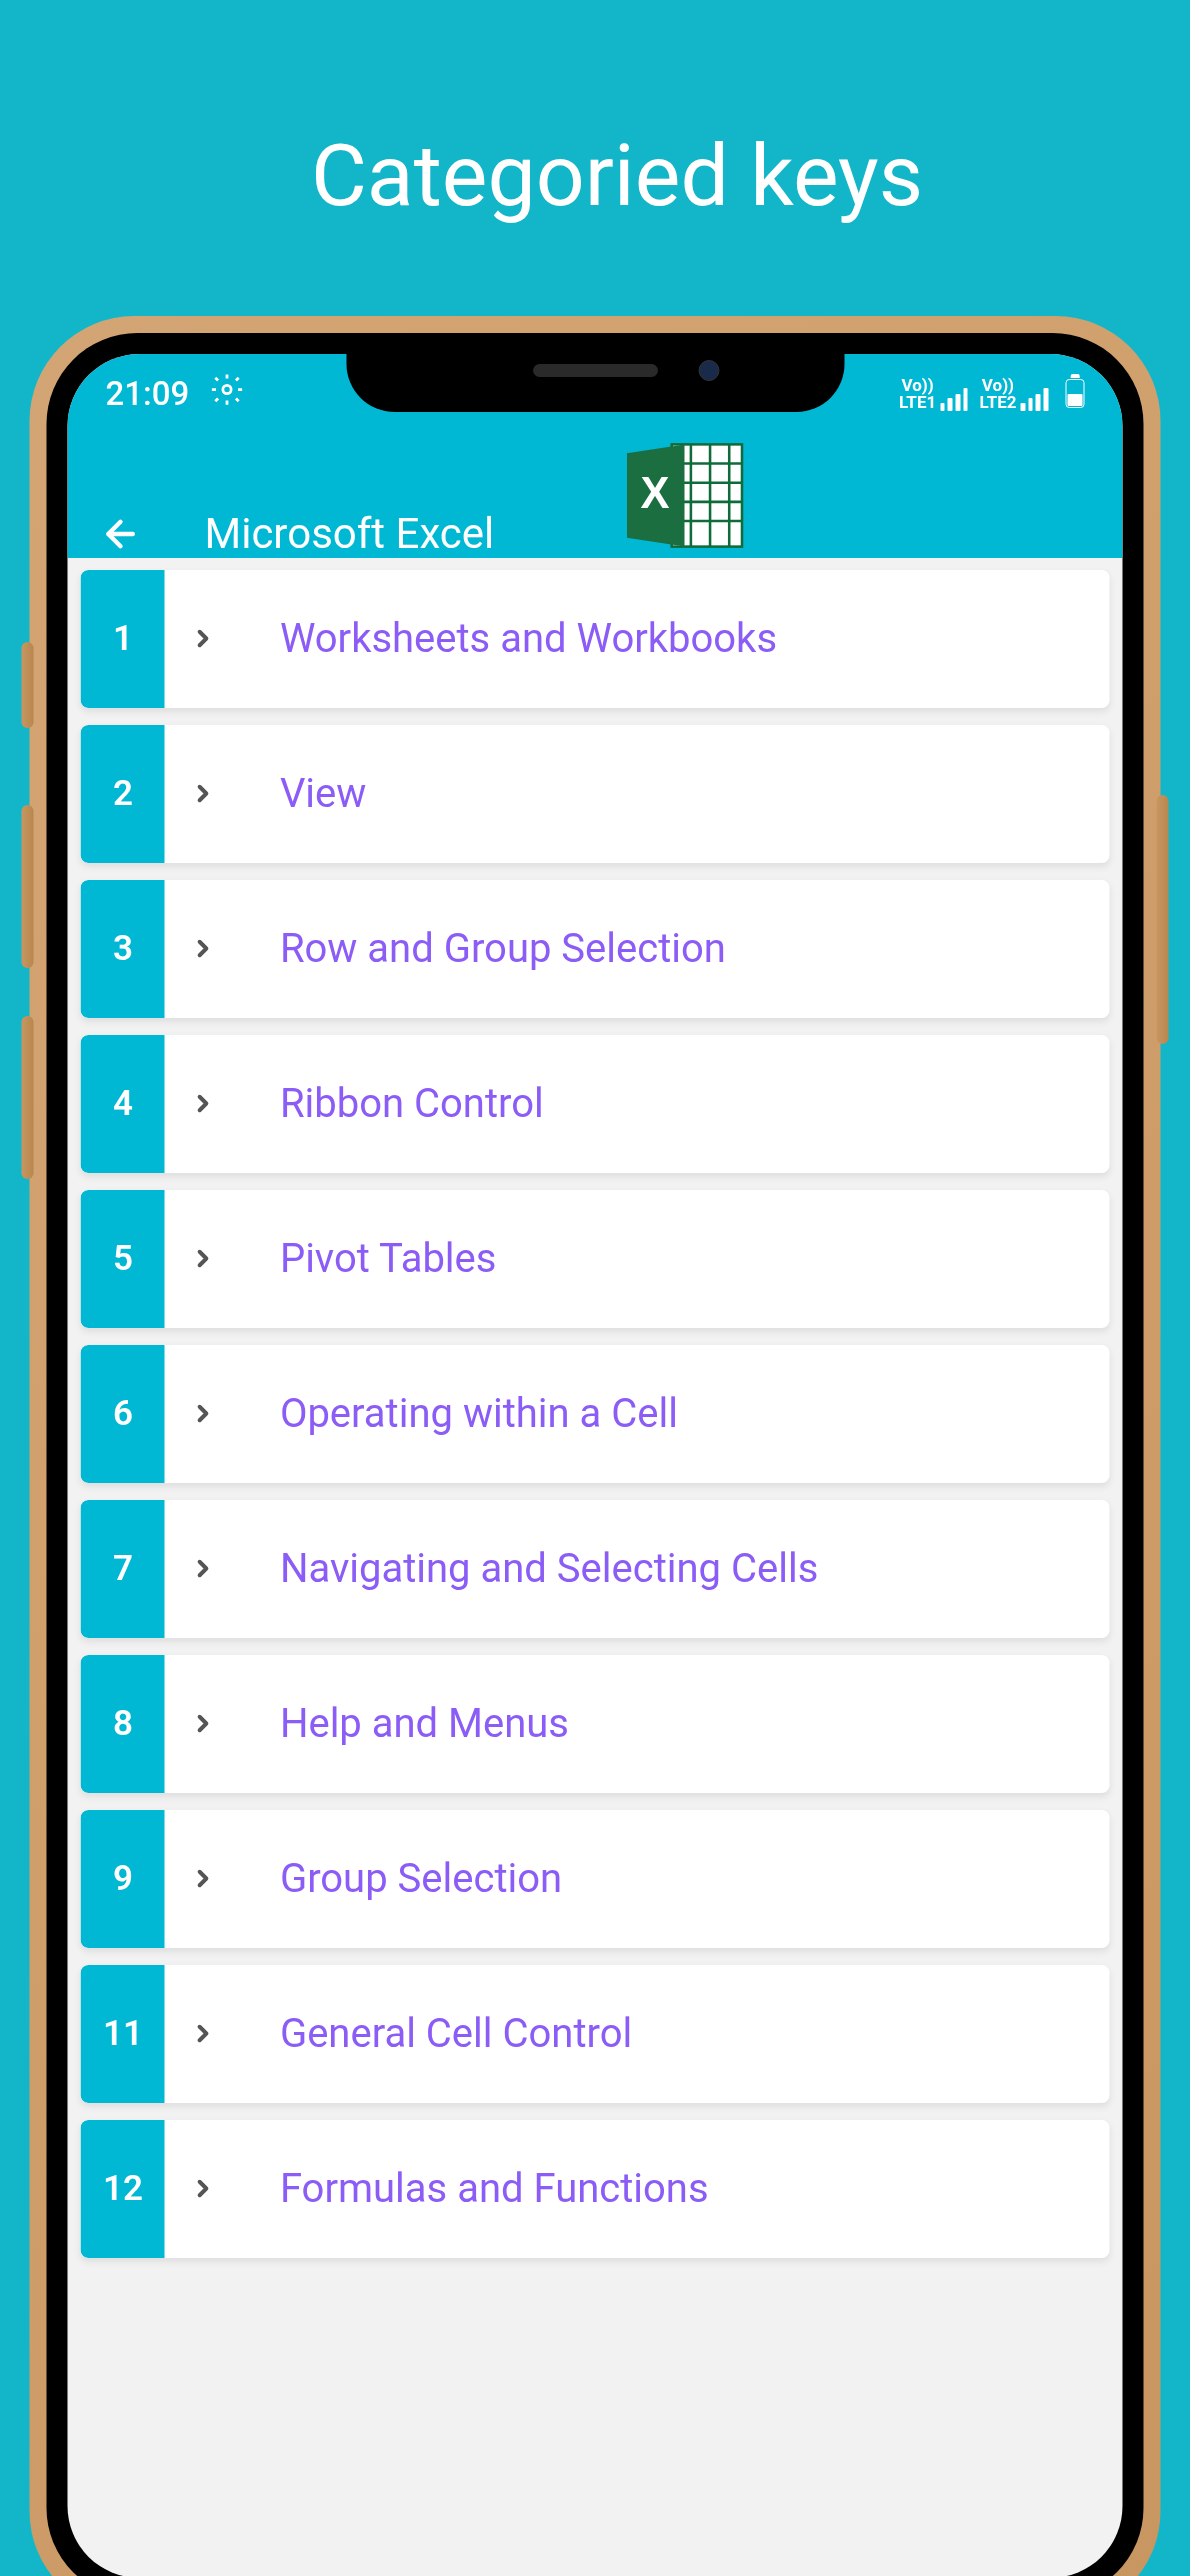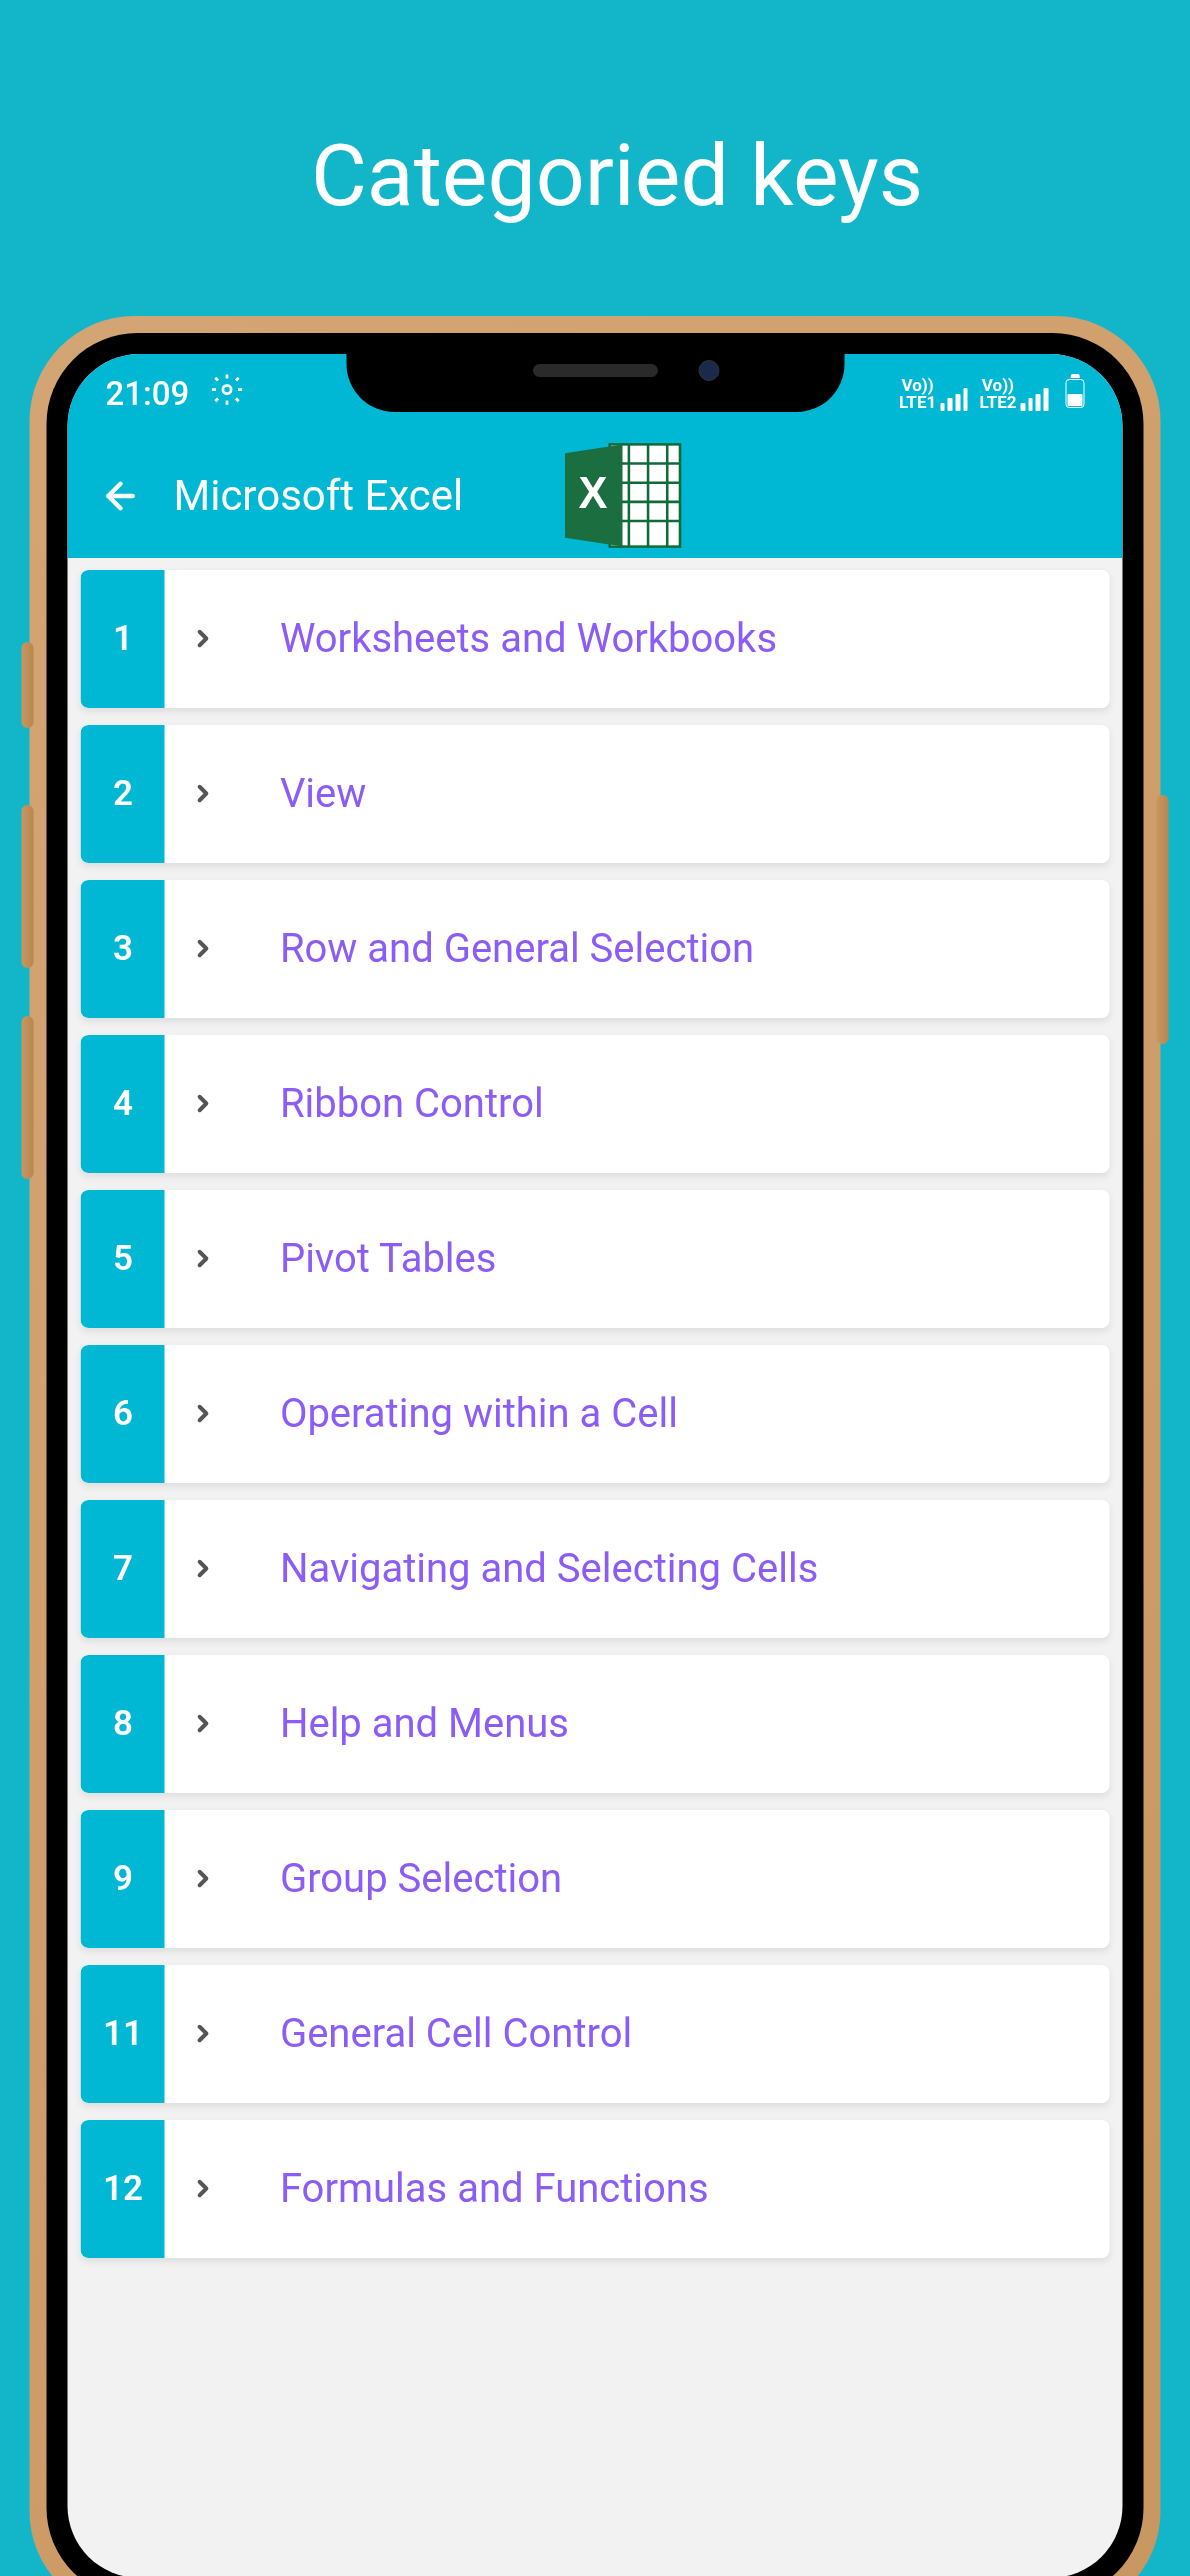--- a/index.html
+++ b/index.html
@@ -154,23 +154,23 @@
     left: 1px;
     right: 1px;
     height: 45%;
     background: white;
     border-radius: 1px;
   }
   .app-header {
     height: 125px;
     background: #00b8d4;
     display: flex;
-    align-items: center;
+    align-items: flex-end;
     padding: 0 29px;
-    gap: 29px;
+    gap: 60px;
   }
   .back-arrow {
     color: white;
     width: 48px;
     height: 48px;
     display: flex;
     align-items: center;
     justify-content: center;
   }
   .header-title {
@@ -340,21 +340,21 @@
             </div>
             <div class="item-label">View</div>
           </div>
           <div class="list-item">
             <div class="item-number">3</div>
             <div class="item-chevron">
               <svg width="27" height="27" viewBox="0 0 24 24" fill="none" stroke="#555" stroke-width="3.5" stroke-linecap="round" stroke-linejoin="round">
                 <polyline points="9 18 15 12 9 6"></polyline>
               </svg>
             </div>
-            <div class="item-label">Row and General Selection</div>
+            <div class="item-label">Row and Group Selection</div>
           </div>
           <div class="list-item">
             <div class="item-number">4</div>
             <div class="item-chevron">
               <svg width="27" height="27" viewBox="0 0 24 24" fill="none" stroke="#555" stroke-width="3.5" stroke-linecap="round" stroke-linejoin="round">
                 <polyline points="9 18 15 12 9 6"></polyline>
               </svg>
             </div>
             <div class="item-label">Ribbon Control</div>
           </div>

